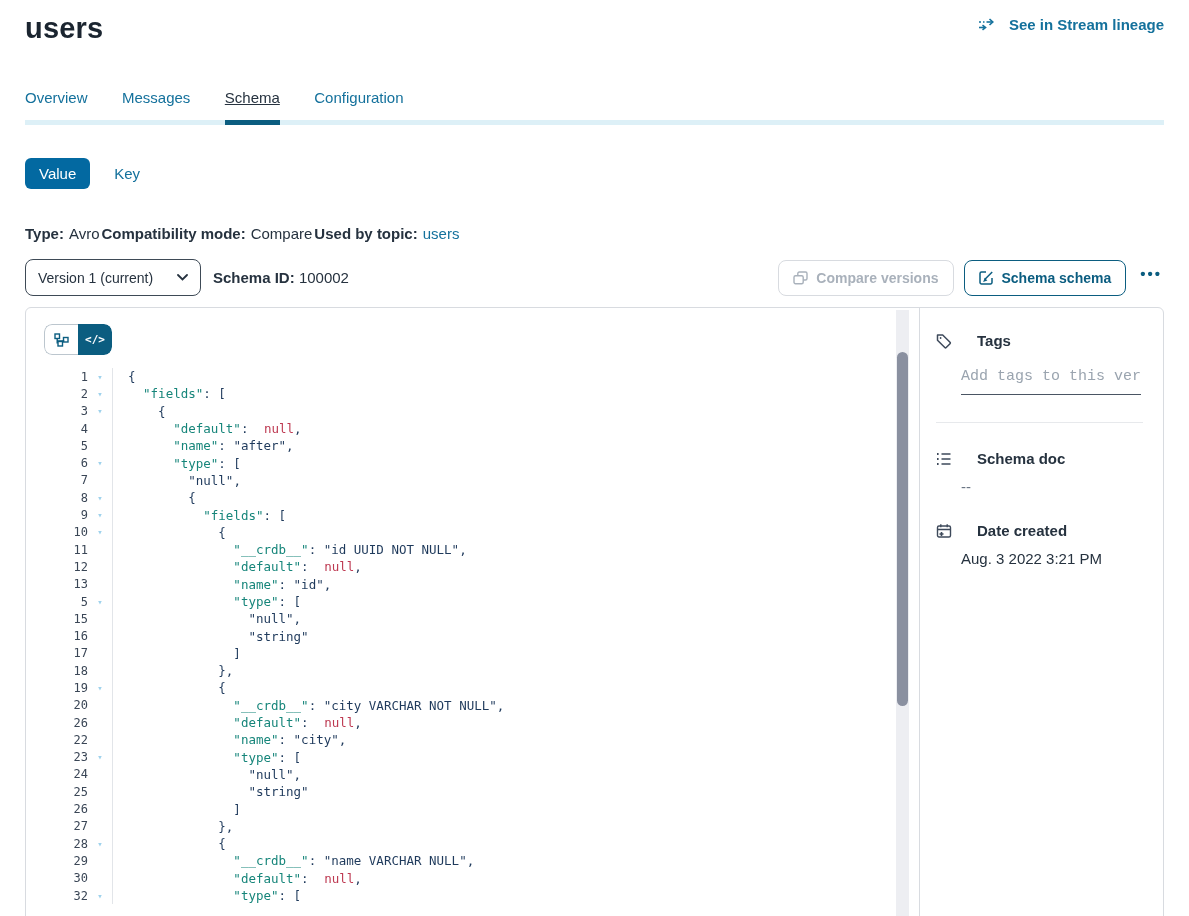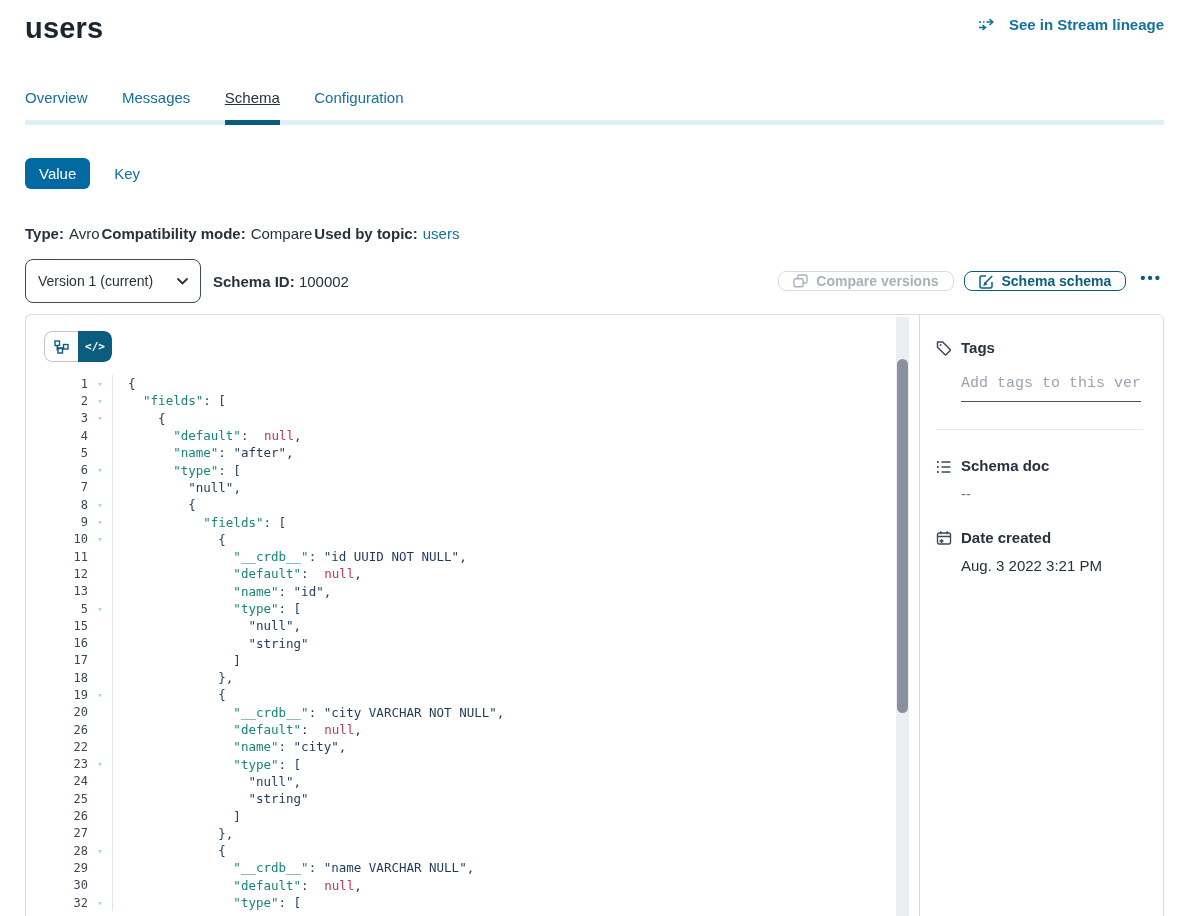--- a/index.html
+++ b/index.html
@@ -28,27 +28,27 @@
   .key-btn { background:none; border:none; color:#14719C; font-size:15px; margin-left:24px; cursor:pointer; }
 
   
   .meta-row { margin:36px 25px 0 25px; font-size:15px; display:flex; gap:2px; }
   .meta-row b { font-weight:700; }
   .meta-item span.val { margin-left:5px; }
   .link { color:#14719C; cursor:pointer; }
 
   
   .version-bar { margin:17px 25px 0 25px; display:flex; align-items:center; }
-  .version-select { display:flex; align-items:center; justify-content:space-between; width:176px; height:44px;
+  .version-select { display:flex; align-items:center; justify-content:space-between; width:176px; height:37px;
                     border:1px solid #3E4A56; border-radius:8px; padding:0 12px; font-size:14px; cursor:pointer;
                     color:#26323F; background:#fff; }
   .schema-id { margin-left:12px; font-size:15px; }
   .schema-id b { font-weight:700; }
   .vb-right { margin-left:auto; display:flex; align-items:center; gap:10px; }
-  .btn { height:20px; border-radius:8px; font-size:14px; font-weight:600; display:flex; align-items:center;
+  .btn { height:36px; border-radius:8px; font-size:14px; font-weight:600; display:flex; align-items:center;
          gap:8px; padding:0 14px; background:#fff; cursor:pointer; }
   .btn.disabled { border:1px solid #D8DBE0; color:#A9B1BB; cursor:default; }
   .btn.teal { border:1px solid #0B5D80; color:#0B5D80; }
   .more-btn { background:none; border:none; color:#0B5D80; font-size:15px; letter-spacing:2px; font-weight:700;
               cursor:pointer; padding:0 2px 8px 4px; }
 
   
   .panel { display:flex; margin:11px 25px 0 25px; border:1px solid #D8DBE0; border-radius:6px; height:900px; }
   .code-pane { flex:1; position:relative; padding:16px 0 0 18px; min-width:0; }
 
@@ -67,21 +67,21 @@
   .tk-k { color:#16857A; }
   .tk-s { color:#1F3A5C; }
   .tk-p { color:#1F3A5C; }
   .tk-x { color:#BE3A52;margin-left:8px; }
 
   .scrollbar { position:absolute; top:2px; bottom:2px; right:10px; width:13px; background:#EDEEF2; }
   .scroll-thumb { position:absolute; left:1px; right:1px; top:42px; height:354px; background:#8A90A0; border-radius:7px; cursor:pointer; }
 
   
   .sidebar { width:244px; flex:none; border-left:1px solid #D8DBE0; padding:24px 20px 0 16px; }
-  .sb-heading { display:flex; align-items:flex-end; gap:9px; font-size:15px; font-weight:700; color:#26323F; }
+  .sb-heading { display:flex; align-items:center; gap:25px; font-size:15px; font-weight:700; color:#26323F; }
   .sb-icon { color:#3E4A5B; display:flex; }
   .tags-input { display:block; margin:15px 0 0 25px; width:180px; border:none; border-bottom:1px solid #4A5563;
                 padding:4px 0 9px 0; font-size:15px; font-family:Liberation Mono, monospace; color:#26323F; outline:none; }
   .tags-input::placeholder { color:#9AA4AF; }
   .sb-divider { border:none; border-top:1px solid #E7E9EC; margin:27px 0 0 0; }
   .sb-section { margin-top:27px; }
   .sb-value { margin:11px 0 0 25px; font-size:15px; color:#26323F; }
   .sb-value.muted { color:#6B7684; }
 </style>
 </head>

